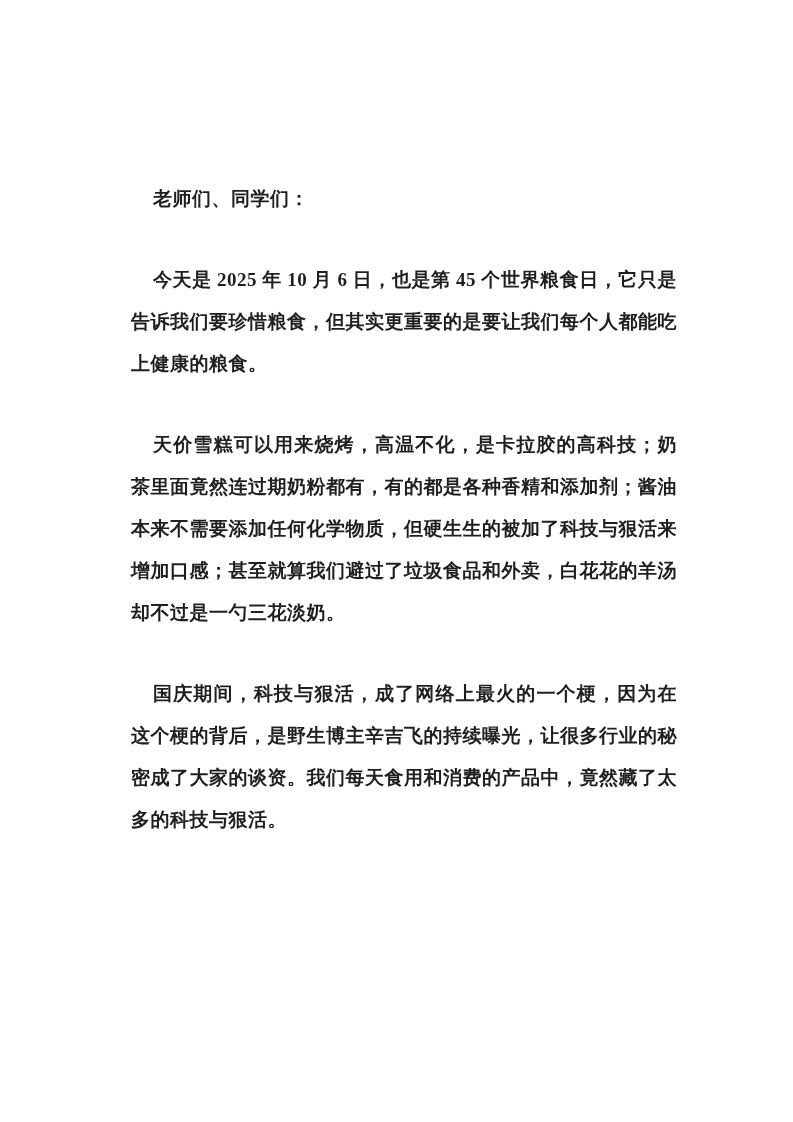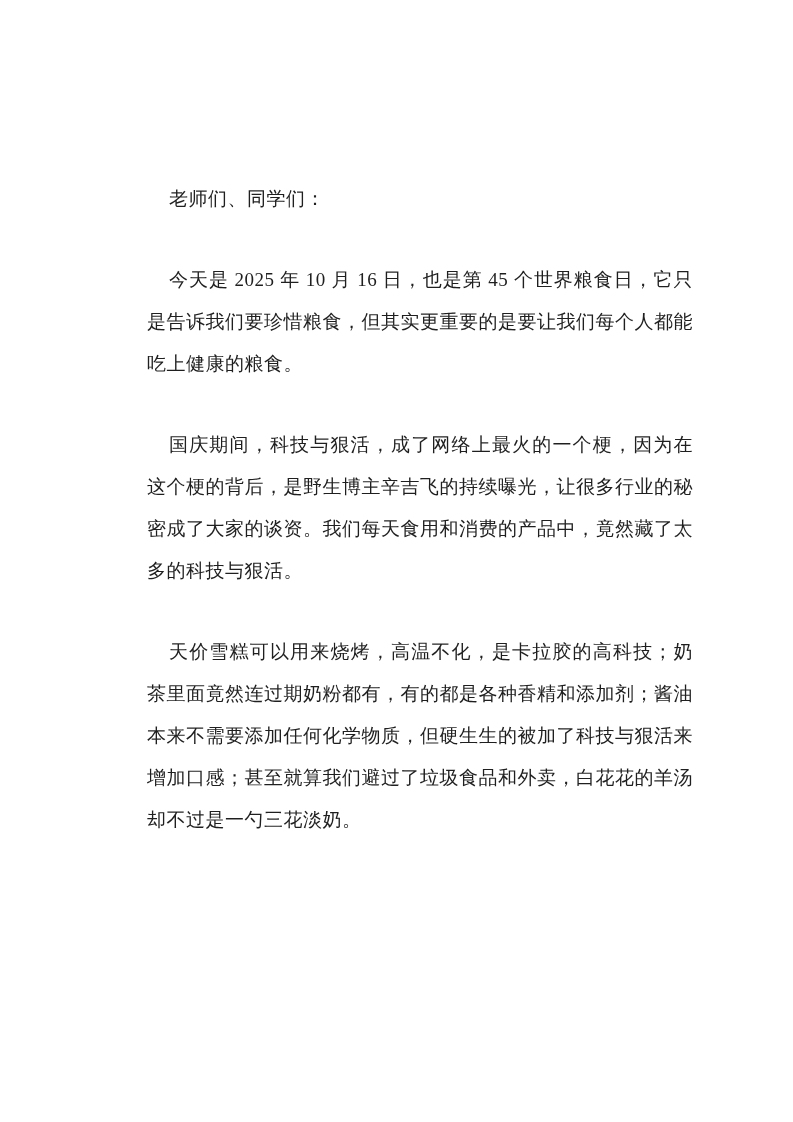--- a/index.html
+++ b/index.html
@@ -10,23 +10,24 @@
   .page {
     position: relative;
     width: 793px;
     height: 1122px;
     background: #ffffff;
     overflow: hidden;
     font-family: "Liberation Serif", "DejaVu Serif", serif;
   }
   .content {
     position: absolute;
-    left: 147px;
+    left: 131px;
     top: 178px;
     width: 546px;
+    font-weight: bold;
   }
   .para {
     margin: 0 0 39px 0;
     font-size: 19px;
     line-height: 42px;
     color: #1f1f1f;
     text-indent: 22px;
     text-align: justify;
     text-justify: inter-ideograph;
     letter-spacing: 0.5px;
@@ -35,17 +36,17 @@
   .para:last-child {
     margin-bottom: 0;
   }
 </style>
 </head>
 <body>
 
 <div class="page">
   <div class="content" id="document-content">
       <p class="para">老师们、同学们：</p>
-      <p class="para">今天是 2025 年 10 月 16 日，也是第 45 个世界粮食日，它只是告诉我们要珍惜粮食，但其实更重要的是要让我们每个人都能吃上健康的粮食。</p>
+      <p class="para">今天是 2025 年 10 月 6 日，也是第 45 个世界粮食日，它只是告诉我们要珍惜粮食，但其实更重要的是要让我们每个人都能吃上健康的粮食。</p>
+      <p class="para">天价雪糕可以用来烧烤，高温不化，是卡拉胶的高科技；奶茶里面竟然连过期奶粉都有，有的都是各种香精和添加剂；酱油本来不需要添加任何化学物质，但硬生生的被加了科技与狠活来增加口感；甚至就算我们避过了垃圾食品和外卖，白花花的羊汤却不过是一勺三花淡奶。</p>
       <p class="para">国庆期间，科技与狠活，成了网络上最火的一个梗，因为在这个梗的背后，是野生博主辛吉飞的持续曝光，让很多行业的秘密成了大家的谈资。我们每天食用和消费的产品中，竟然藏了太多的科技与狠活。</p>
-      <p class="para">天价雪糕可以用来烧烤，高温不化，是卡拉胶的高科技；奶茶里面竟然连过期奶粉都有，有的都是各种香精和添加剂；酱油本来不需要添加任何化学物质，但硬生生的被加了科技与狠活来增加口感；甚至就算我们避过了垃圾食品和外卖，白花花的羊汤却不过是一勺三花淡奶。</p>
     </div>
 </div>
 
 </body></html>

